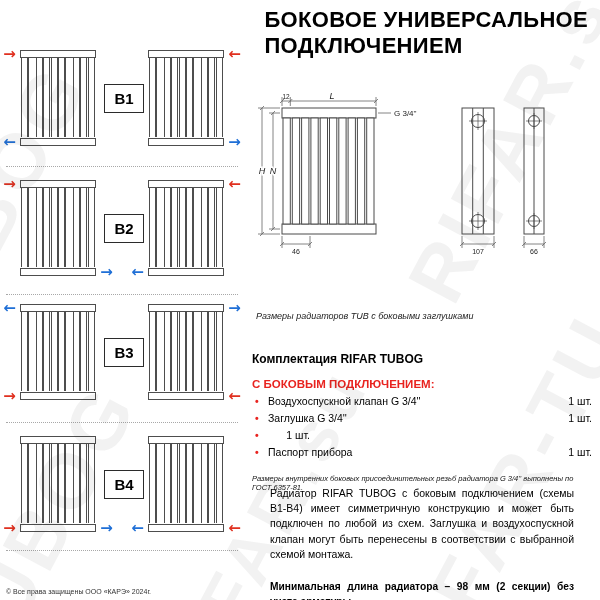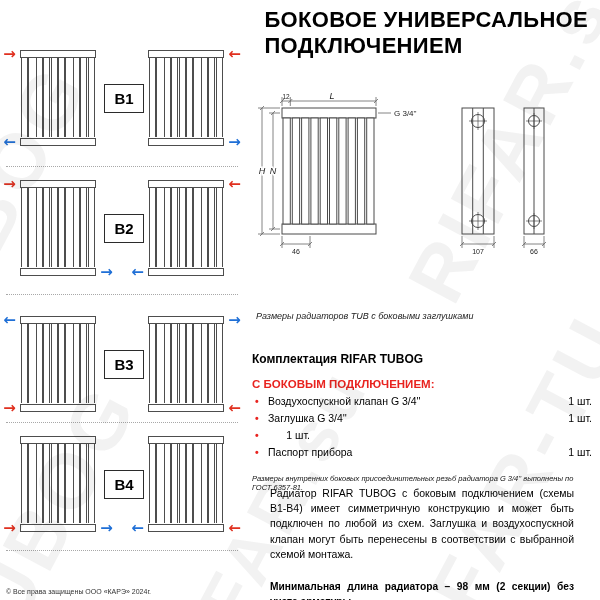--- a/index.html
+++ b/index.html
@@ -8,21 +8,21 @@
     background:#ffffff; color:#000;
     font-family:"Liberation Sans", sans-serif;
   }
   
   .page-title {
     position:absolute; top:7px; right:12px; 
     font-weight:bold; font-size:22px; line-height:1.18; letter-spacing:.3px;
   }
   
   .scheme-row { position:absolute; left:6px; width:234px; height:96px; }
-  .row-b1{top:50px} .row-b2{top:180px} .row-b3{top:316px} .row-b4{top:436px}
+  .row-b1{top:50px} .row-b2{top:180px} .row-b3{top:304px} .row-b4{top:436px}
   .sep { position:absolute; left:6px; width:232px; border-top:1px dotted #a8a8a8; }
   .sep1{top:166px} .sep2{top:294px} .sep3{top:422px} .sep4{top:550px}
 
   .radiator { position:absolute; top:0; width:76px; height:96px; }
   .rad-left{ left:14px; } .rad-right{ left:142px; }
   .rad-top,.rad-bottom {
     position:absolute; left:0; right:0; height:8px; box-sizing:border-box;
     border:1px solid #4d4d4d; background:#fff;
   }
   .rad-top{top:0} .rad-bottom{bottom:0}

